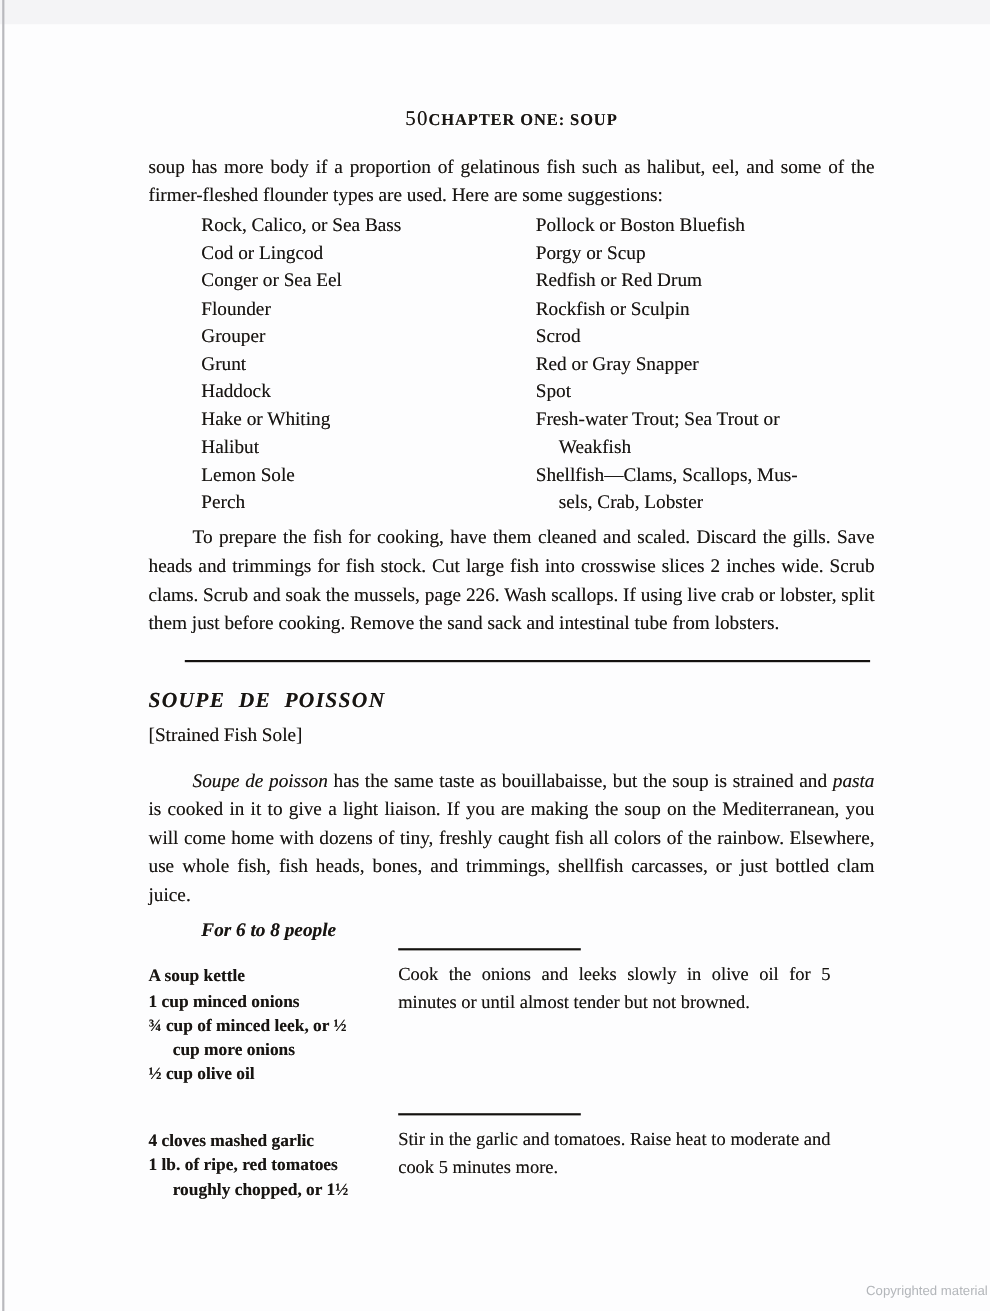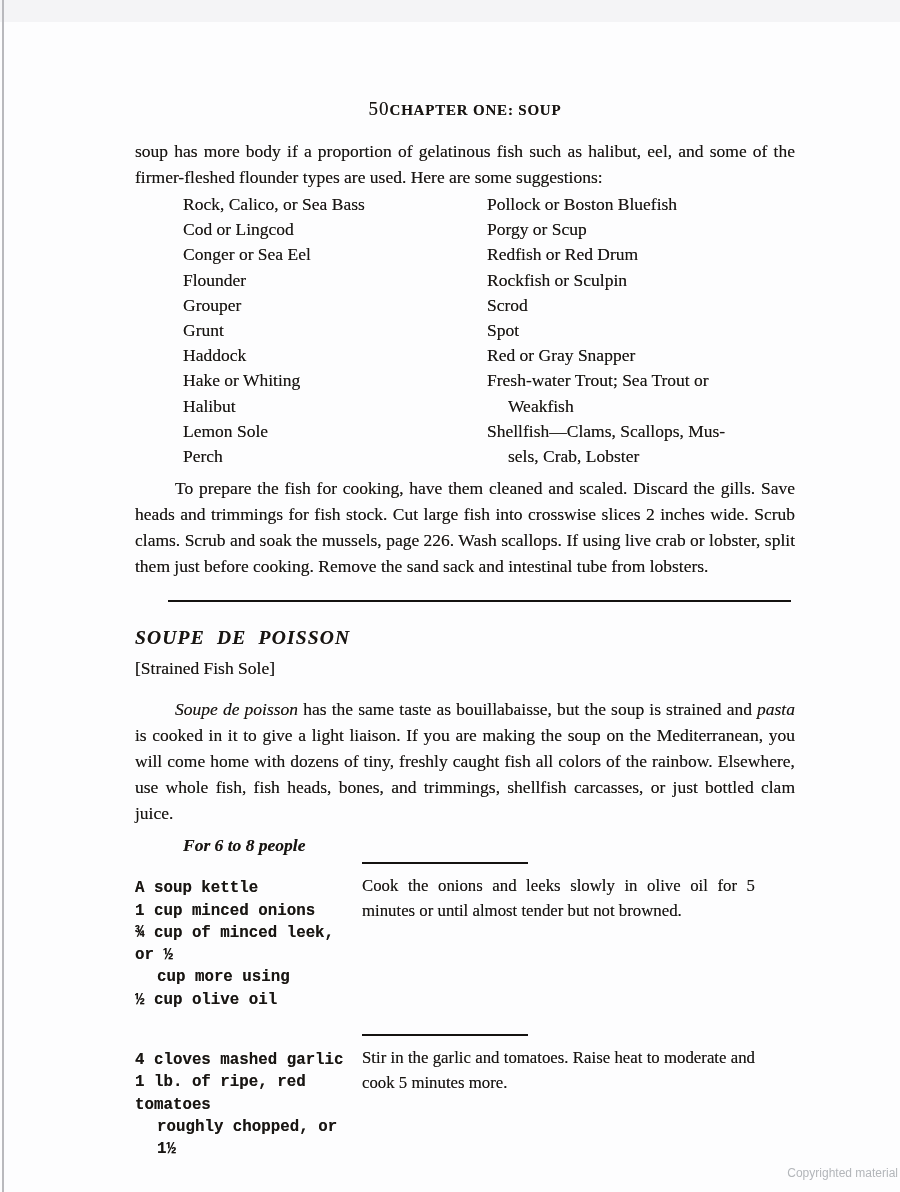--- a/index.html
+++ b/index.html
@@ -60,21 +60,21 @@
   .it { font-style: italic; }
 
   .recipe-yield {
     margin: 9px 0 0 48px;
     font-weight: bold; font-style: italic; font-size: 17.5px;
   }
 
   .recipe-step { display: flex; margin-top: 6px; }
   .step-ingredients {
     width: 227px; flex: none; padding-top: 15px;
-    font-weight: bold; font-size: 15.8px; line-height: 22.3px; font-family: Liberation Mono, monospace;
+    font-weight: bold; font-size: 15.8px; line-height: 22.3px;
   }
   .ingredient-line.cont { padding-left: 22px; }
   .step-right { flex: 1; padding-right: 40px; }
   .column-rule { width: 166px; height: 2px; background: #141210; border: 0; }
   .step-instruction {
     margin-top: 9px;
     font-size: 16.8px; line-height: 25px; text-align: justify;
   }
   .step-gap { height: 17px; }
 
@@ -112,22 +112,22 @@
       <div class="fish-line">Halibut</div>
       <div class="fish-line">Lemon Sole</div>
       <div class="fish-line">Perch</div>
     </div>
     <div class="fish-col-right">
       <div class="fish-line">Pollock or Boston Bluefish</div>
       <div class="fish-line">Porgy or Scup</div>
       <div class="fish-line">Redfish or Red Drum</div>
       <div class="fish-line">Rockfish or Sculpin</div>
       <div class="fish-line">Scrod</div>
+      <div class="fish-line">Red or Gray Snapper</div>
       <div class="fish-line">Spot</div>
-      <div class="fish-line">Red or Gray Snapper</div>
       <div class="fish-line">Fresh-water Trout; Sea Trout or</div>
       <div class="fish-line cont">Weakfish</div>
       <div class="fish-line">Shellfish—Clams, Scallops, Mus-</div>
       <div class="fish-line cont">sels, Crab, Lobster</div>
     </div>
   </div>
 
   <p class="body-text prep-para">To prepare the fish for cooking, have them cleaned and scaled. Discard the gills. Save heads and trimmings for fish stock. Cut large fish into crosswise slices 2 inches wide. Scrub clams. Scrub and soak the mussels, page 226. Wash scallops. If using live crab or lobster, split them just before cooking. Remove the sand sack and intestinal tube from lobsters.</p>
 
   <hr class="section-rule">
@@ -137,21 +137,21 @@
 
   <p class="body-text desc-para"><span class="it">Soupe de poisson</span><span> has the same taste as bouillabaisse, but the soup is strained and </span><span class="it">pasta</span><span> is cooked in it to give a light liaison. If you are making the soup on the Mediterranean, you will come home with dozens of tiny, freshly caught fish all colors of the rainbow. Elsewhere, use whole fish, fish heads, bones, and trimmings, shellfish carcasses, or just bottled clam juice.</span></p>
 
   <div class="recipe-yield">For 6 to 8 people</div>
 
   <div class="recipe-step">
     <div class="step-ingredients">
       <div class="ingredient-line">A soup kettle</div>
       <div class="ingredient-line">1 cup minced onions</div>
       <div class="ingredient-line">¾ cup of minced leek, or ½</div>
-      <div class="ingredient-line cont">cup more using</div>
+      <div class="ingredient-line cont">cup more onions</div>
       <div class="ingredient-line">½ cup olive oil</div>
     </div>
     <div class="step-right">
       <hr class="column-rule">
       <p class="step-instruction">Cook the onions and leeks slowly in olive oil for 5 minutes or until almost tender but not browned.</p>
     </div>
   </div>
 
   <div class="step-gap"></div>
 

